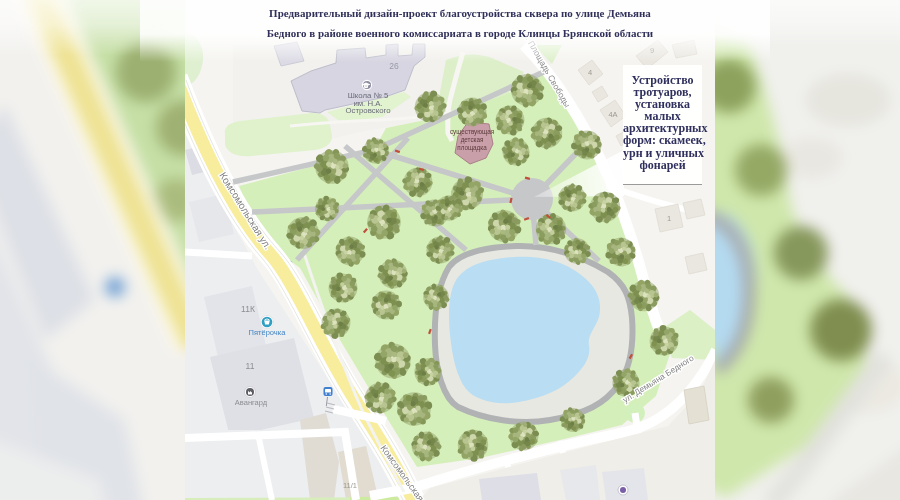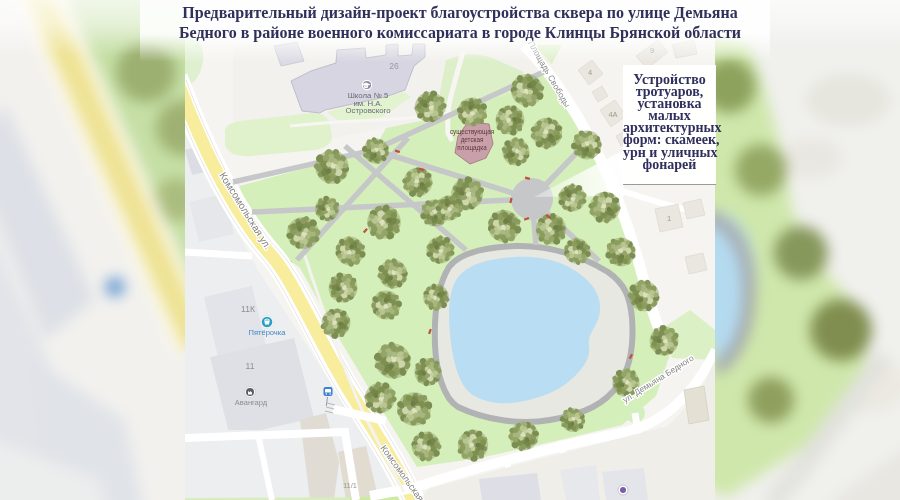--- a/index.html
+++ b/index.html
@@ -7,23 +7,23 @@
   .stage{position:relative;width:900px;height:500px;overflow:hidden;background:#ffffff;}
   .bg{position:absolute;left:-30px;top:-30px;width:960px;height:560px;filter:blur(7px);}
   .map{position:absolute;left:185px;top:0;width:530px;height:500px;}
   .titlewash{position:absolute;left:140px;top:0;width:630px;height:70px;
     background:linear-gradient(to bottom,rgba(255,255,255,0.95) 0px,rgba(255,255,255,0.92) 34px,rgba(255,255,255,0.0) 62px);}
   .washl{position:absolute;left:0;top:0;width:140px;height:58px;
     background:linear-gradient(to bottom,rgba(255,255,255,0.75) 0px,rgba(255,255,255,0.55) 25px,rgba(255,255,255,0.0) 56px);}
   .washr{position:absolute;left:770px;top:0;width:130px;height:48px;
     background:linear-gradient(to bottom,rgba(255,255,255,0.7) 0px,rgba(255,255,255,0.45) 22px,rgba(255,255,255,0.0) 46px);}
   .title{position:absolute;left:140px;top:3px;width:640px;text-align:center;
-    font-family:"Liberation Serif",serif;font-weight:bold;font-size:16px;line-height:20px;color:#30305a;}
-  .notebox{position:absolute;left:623px;top:65px;width:93px;height:110px;background:rgba(255,255,255,0.93);
-    border-bottom:1px solid #9a9a9a;font-family:"Liberation Serif",serif;font-weight:bold;font-size:14px;
+    font-family:"Liberation Serif",serif;font-weight:bold;font-size:11px;line-height:20px;color:#30305a;}
+  .notebox{position:absolute;left:623px;top:65px;width:79px;height:110px;background:rgba(255,255,255,0.93);
+    border-bottom:1px solid #9a9a9a;font-family:"Liberation Serif",serif;font-weight:bold;font-size:12px;
     line-height:12.1px;color:#30305e;text-align:center;padding-top:9px;white-space:nowrap;}
 </style>
 </head>
 <body>
 <div class="stage">
 
   <div class="bg">
     <svg width="960" height="560" viewBox="-30 -30 960 560">
       <rect x="-30" y="-30" width="960" height="560" fill="#f2f1ee"></rect>
 

